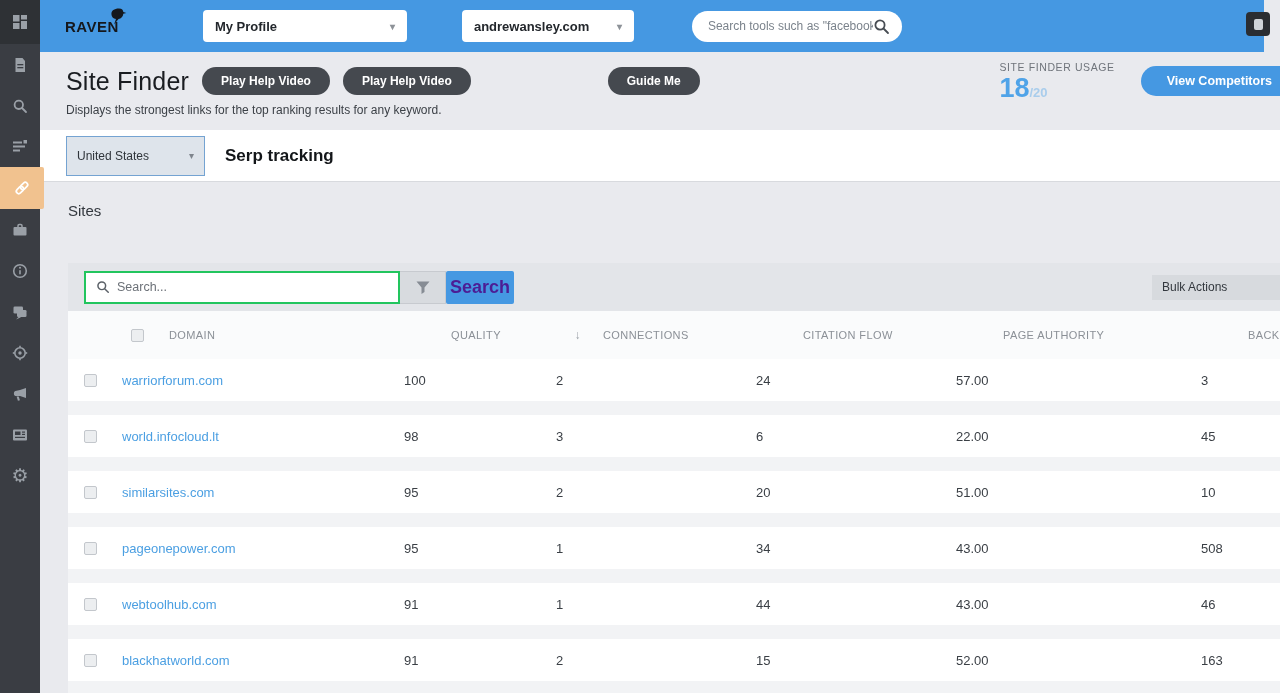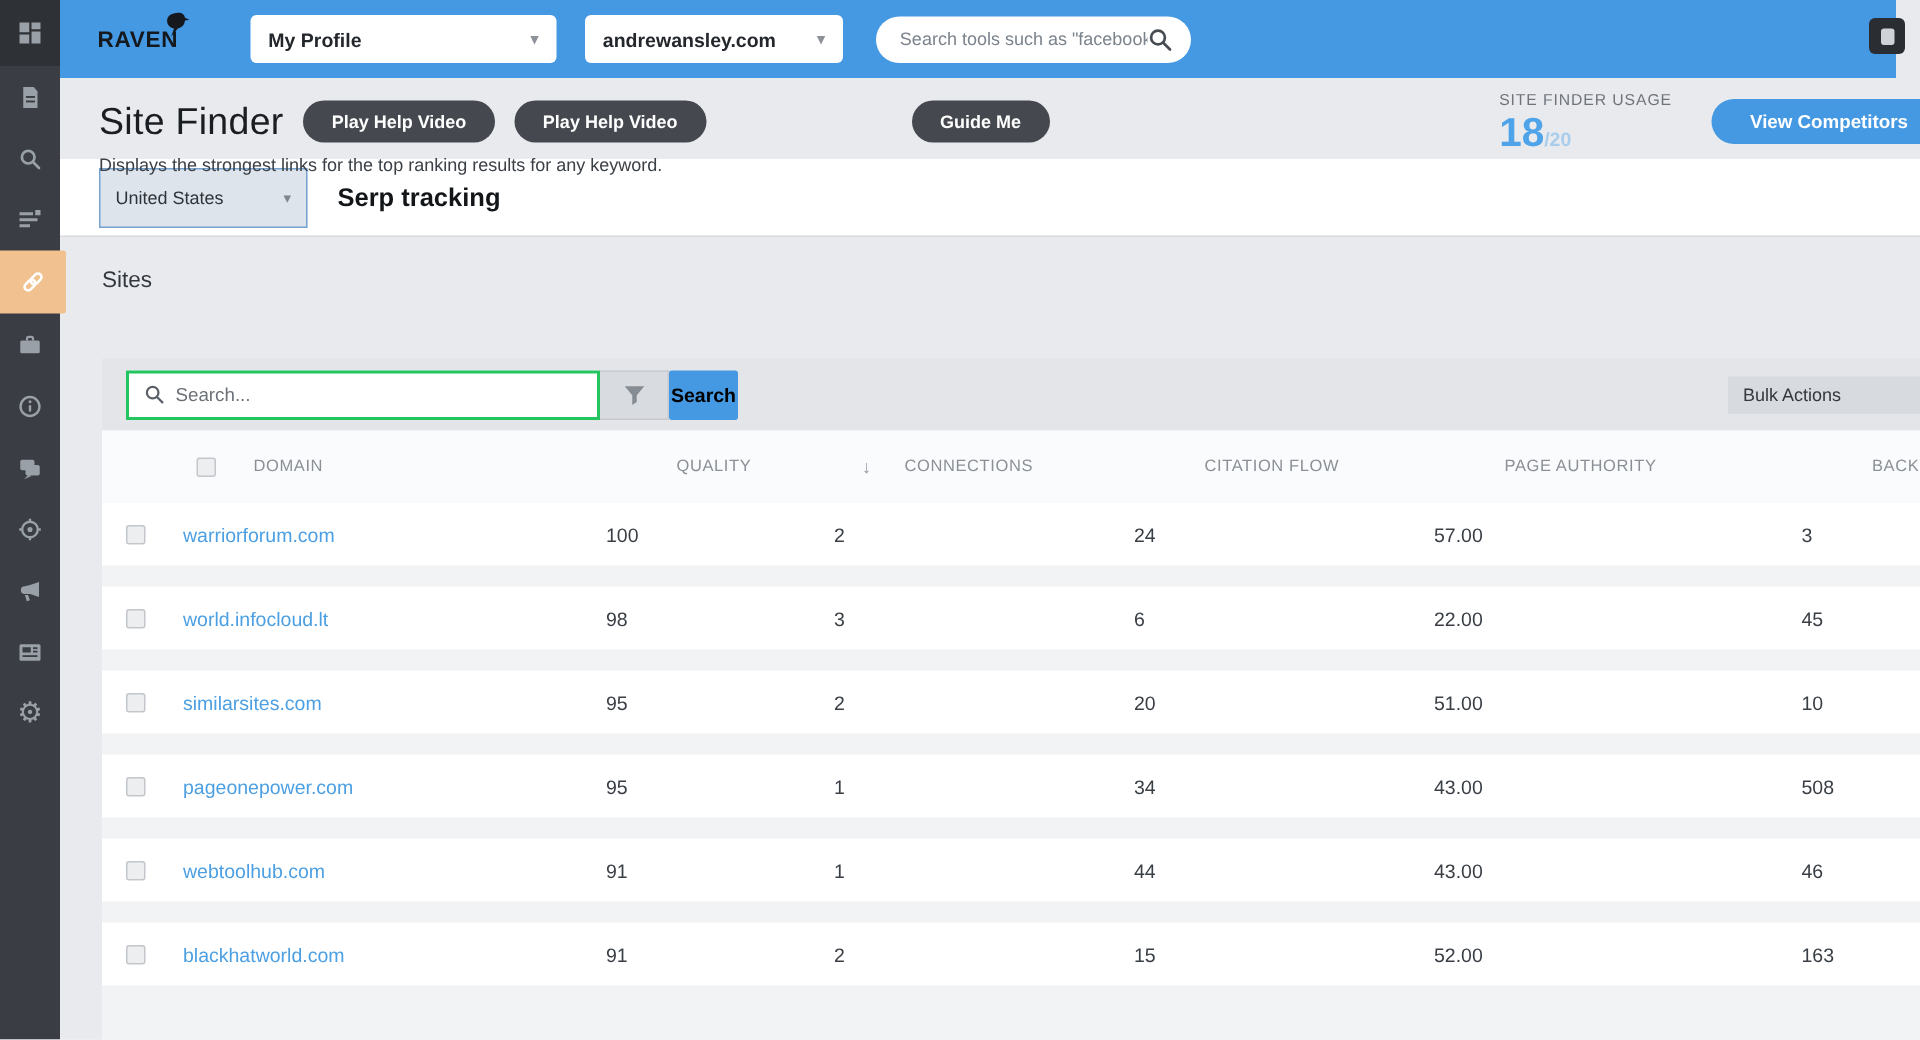--- a/index.html
+++ b/index.html
@@ -9,37 +9,37 @@
   
   .sidebar { position:absolute; left:0; top:0; width:40px; height:693px; background:#3a3d43; z-index:30; }
   .side-item { width:40px; height:41px; display:flex; align-items:center; justify-content:center; cursor:pointer; }
   .side-item.first { height:44px; background:#2e3135; }
   .side-item.active { width:44px; height:42px; background:#f1c28f; border-radius:0 2px 2px 0; }
   .sicon-f { fill:#9aa0a7; }
   .sicon-s { stroke:#9aa0a7; fill:none; }
   .gear-glyph { font-size:19px; color:#9aa0a7; line-height:1; }
 
   
-  .topbar { position:absolute; left:40px; top:0; right:16px; height:52px; background:#4598e2; display:flex; align-items:center; z-index:20; }
+  .topbar { position:absolute; left:40px; top:0; right:16px; height:52px; background:#4598e2; display:flex; align-items:center; z-index:20;gap:36px; }
   .logo { margin-left:25px; position:relative; color:#15181d; font-size:15px; font-weight:900; letter-spacing:.5px; line-height:1; }
   .logo .bird { position:absolute; top:-11px; right:-8px; }
   .tb-select { background:#fff; border-radius:4px; height:32px; display:flex; align-items:center; padding:0 12px; font-size:13px; font-weight:600; color:#23272c; cursor:pointer; }
   .tb-select .caret { margin-left:auto; color:#8d9298; font-size:10px; }
   .sel-profile { margin-left:48px; width:204px; }
   .sel-domain { margin-left:19px; width:172px; }
   .tb-search { margin-left:22px; width:210px; height:31px; background:#fff; border-radius:16px; display:flex; align-items:center; padding:0 12px 0 16px; }
   .tb-search input { border:none; outline:none; flex:1; font-size:12px; color:#3c424a; font-family:"Liberation Sans",sans-serif; background:transparent; }
   .tb-search input::placeholder { color:#7b838c; }
   .tb-mini { position:absolute; right:-6px; top:12px; width:24px; height:24px; background:#2a2d32; border-radius:4px; display:flex; align-items:center; justify-content:center; }
   .tb-mini span { display:block; width:9px; height:11px; background:#cfd3d8; border-radius:2px; }
 
   
   .page { position:absolute; left:40px; top:52px; right:0; bottom:0; }
 
-  .finder-header { height:54px; padding:8px 0 0 26px; position:relative; }
+  .finder-header { height:78px; padding:8px 0 0 26px; position:relative; }
   .fh-row { display:flex; align-items:center; height:42px; }
   .page-title { font-size:25px; font-weight:500; color:#1a1d21; letter-spacing:.2px; }
   .pill-dark { background:#45494f; color:#fff; font-size:12px; font-weight:700; padding:7px 19px; border-radius:15px; margin-left:13px; cursor:pointer; white-space:nowrap; }
   .pill-guide { margin-left:137px; }
   .usage { margin-left:auto; margin-right:26px; }
   .usage-label { font-size:10.5px; letter-spacing:.6px; color:#6f747b; }
   .usage-nums { line-height:1; margin-top:2px; }
   .usage-val { font-size:27px; font-weight:700; color:#4fa3e8; }
   .usage-total { font-size:13px; font-weight:700; color:#a9cdec; }
   .btn-competitors { background:#4598e2; color:#fff; font-size:12.5px; font-weight:700; padding:8px 26px; border-radius:16px; margin-right:-18px; cursor:pointer; white-space:nowrap; }
@@ -53,21 +53,21 @@
 
   .sites-label { margin:20px 0 0 28px; height:26px; font-size:15px; color:#33383e; }
 
   
   .table-wrap { margin:35px 0 0 28px; }
   .toolbar { height:48px; background:#e3e5e9; display:flex; align-items:center; padding-left:16px; }
   .search-box { width:316px; height:33px; background:#fff; border:2px solid #22c55e; display:flex; align-items:center; padding-left:10px; }
   .search-box input { border:none; outline:none; flex:1; font-size:12.5px; color:#3c424a; margin-left:7px; font-family:"Liberation Sans",sans-serif; }
   .search-box input::placeholder { color:#6c7178; }
   .filter-btn { width:46px; height:33px; background:#d8dbdf; border:1px solid #c7cacf; border-left:none; display:flex; align-items:center; justify-content:center; cursor:pointer; }
-  .search-btn { width:46px; height:33px; background:#4598e2; color:#000000; font-size:13px; font-weight:700; border:none; border-radius:2px; cursor:pointer; font-family:"Liberation Sans",sans-serif; }
+  .search-btn { width:68px; height:33px; background:#4598e2; color:#4c1d95; font-size:18px; font-weight:700; border:none; border-radius:2px; cursor:pointer; font-family:"Liberation Sans",sans-serif; }
   .bulk-select { margin-left:auto; margin-right:-17px; width:145px; height:25px; background:#d7dade; display:flex; align-items:center; padding:0 10px; font-size:12px; color:#33383e; cursor:pointer; }
 
   .grid-cols { display:grid; grid-template-columns:54px 282px 152px 200px 200px 245px 1fr; align-items:center; }
   .thead { height:48px; background:#fafbfc; font-size:11px; color:#8b9097; letter-spacing:.4px;padding-left:47px; }
   .th-quality { display:flex; align-items:center; justify-content:space-between; padding-right:22px; }
   .sort-arrow { color:#9aa0a7; font-size:12px; }
   .cb-cell { padding-left:16px; }
   .cb { display:block; width:13px; height:13px; background:#eceef0; border:1px solid #c3c7cc; border-radius:2px; cursor:pointer; }
 
   .tbody { background:#f2f3f5; padding-bottom:60px; }

